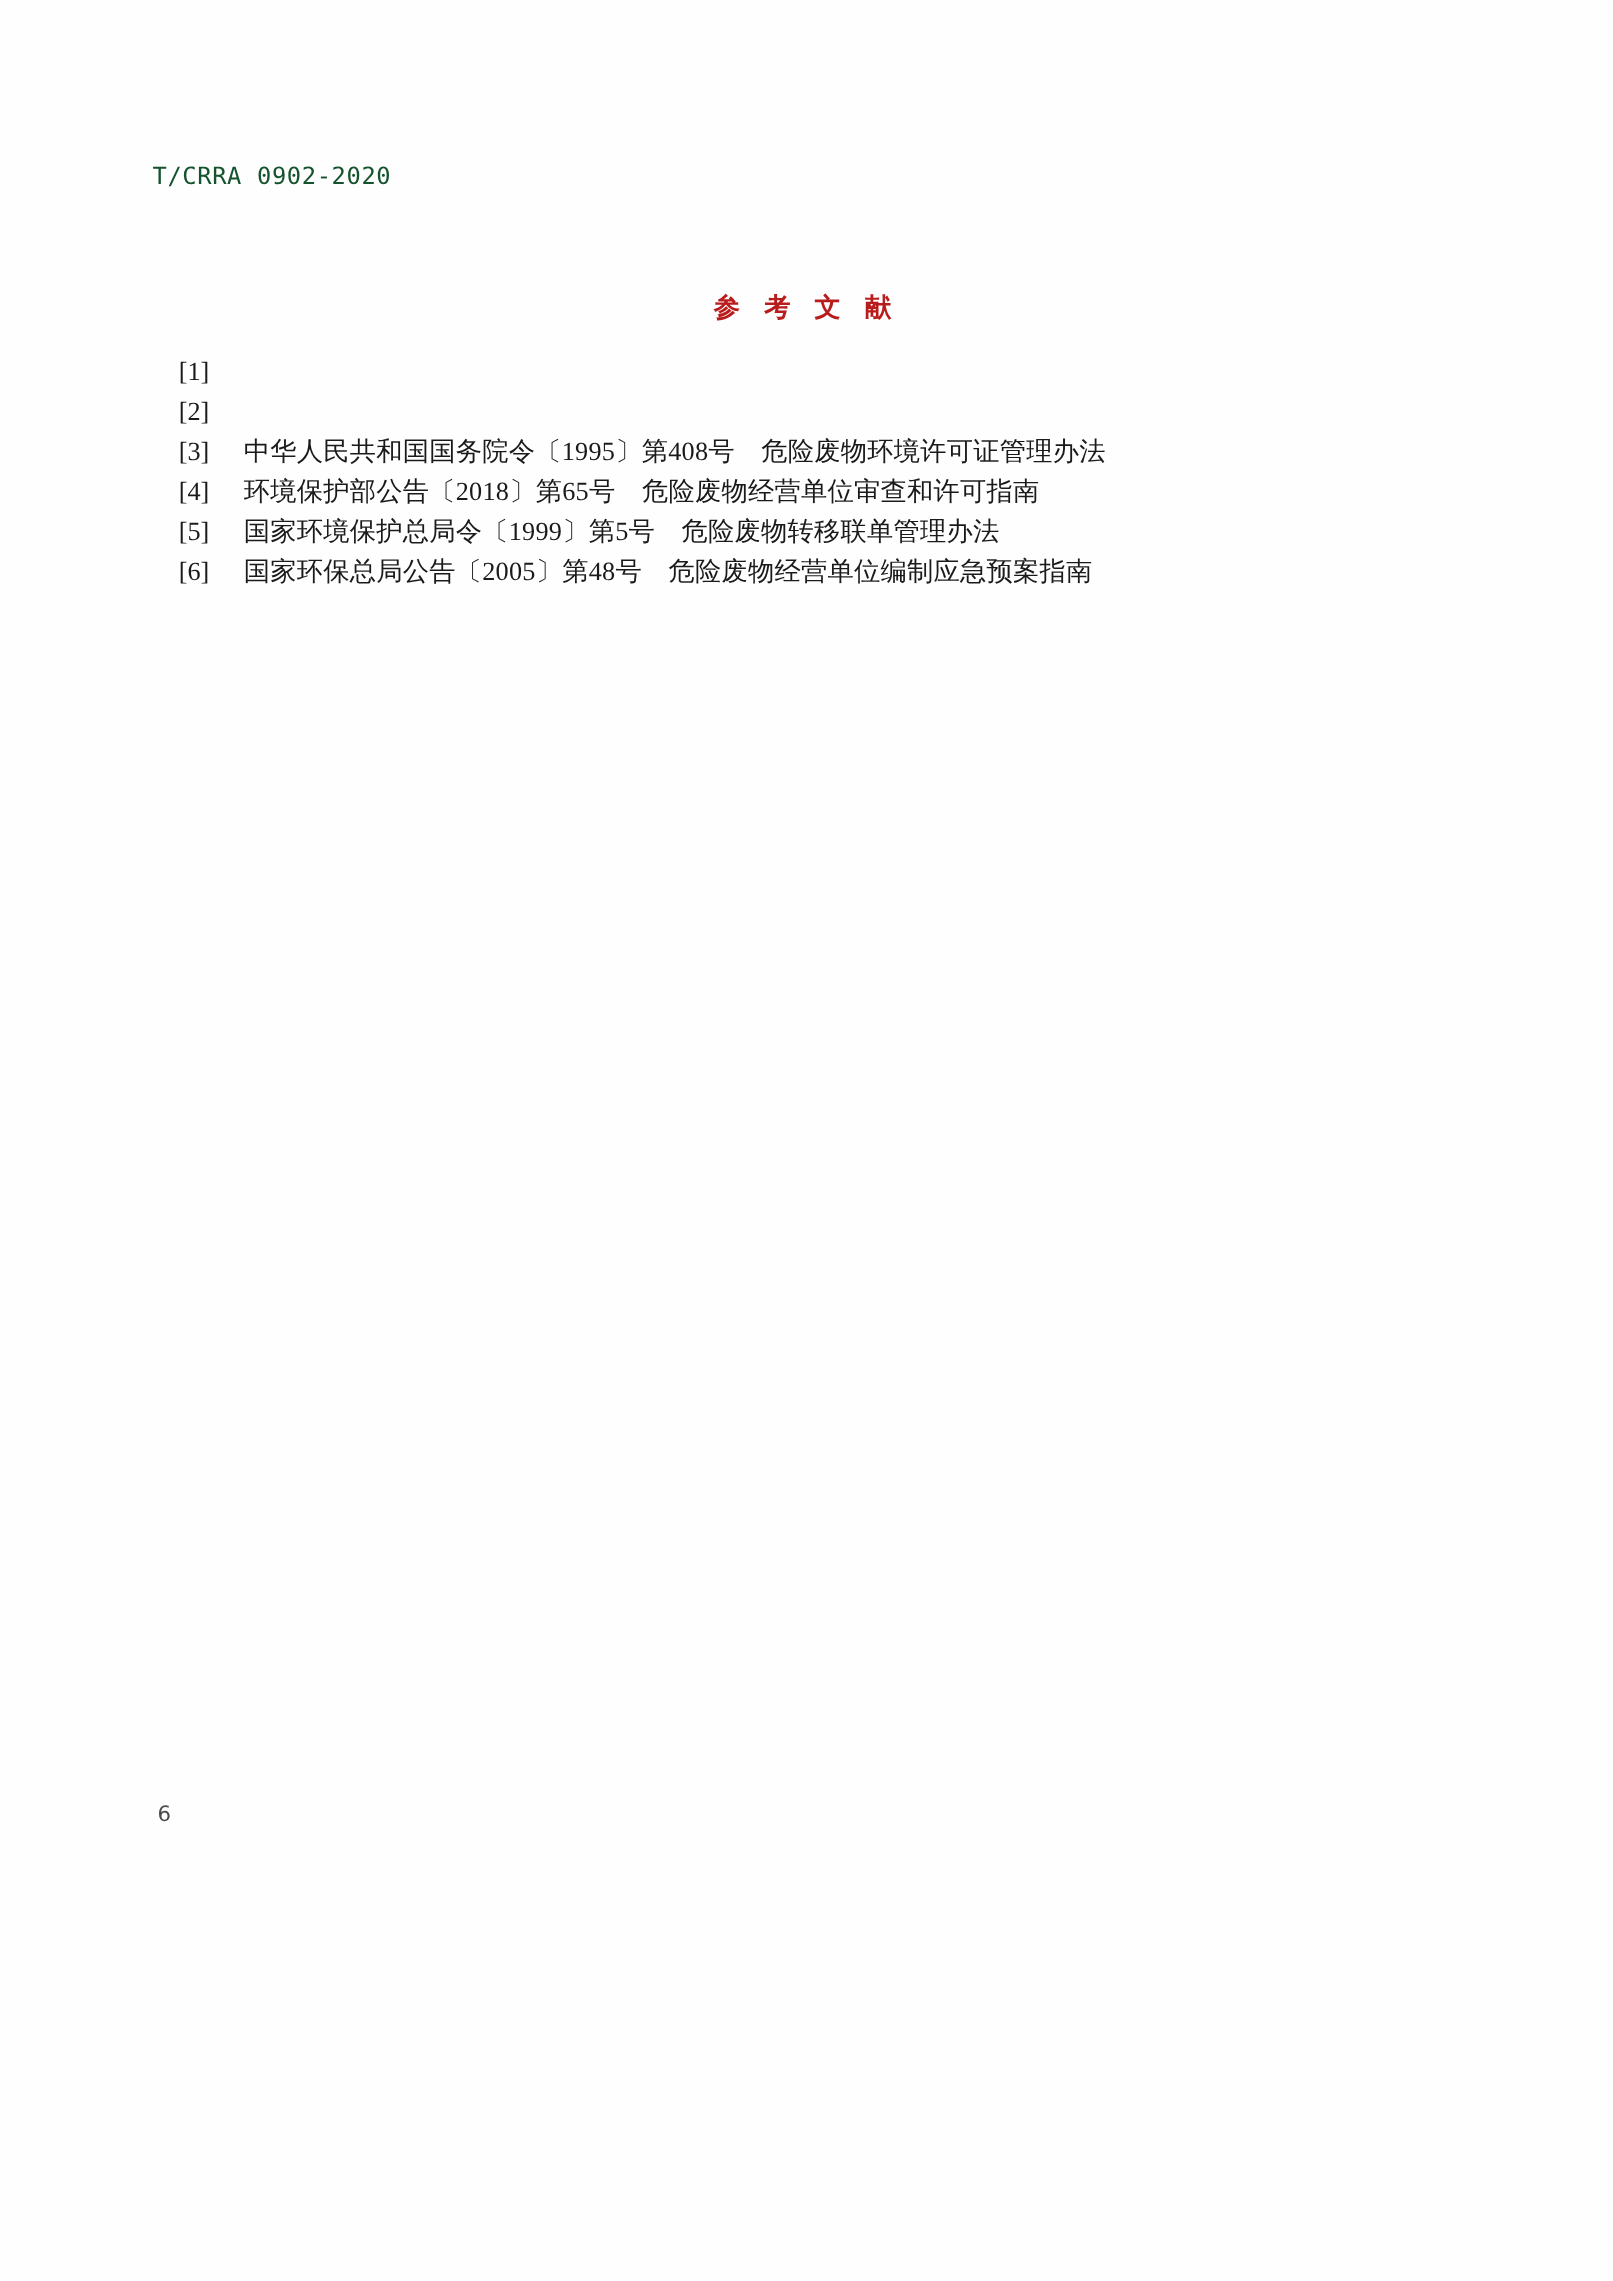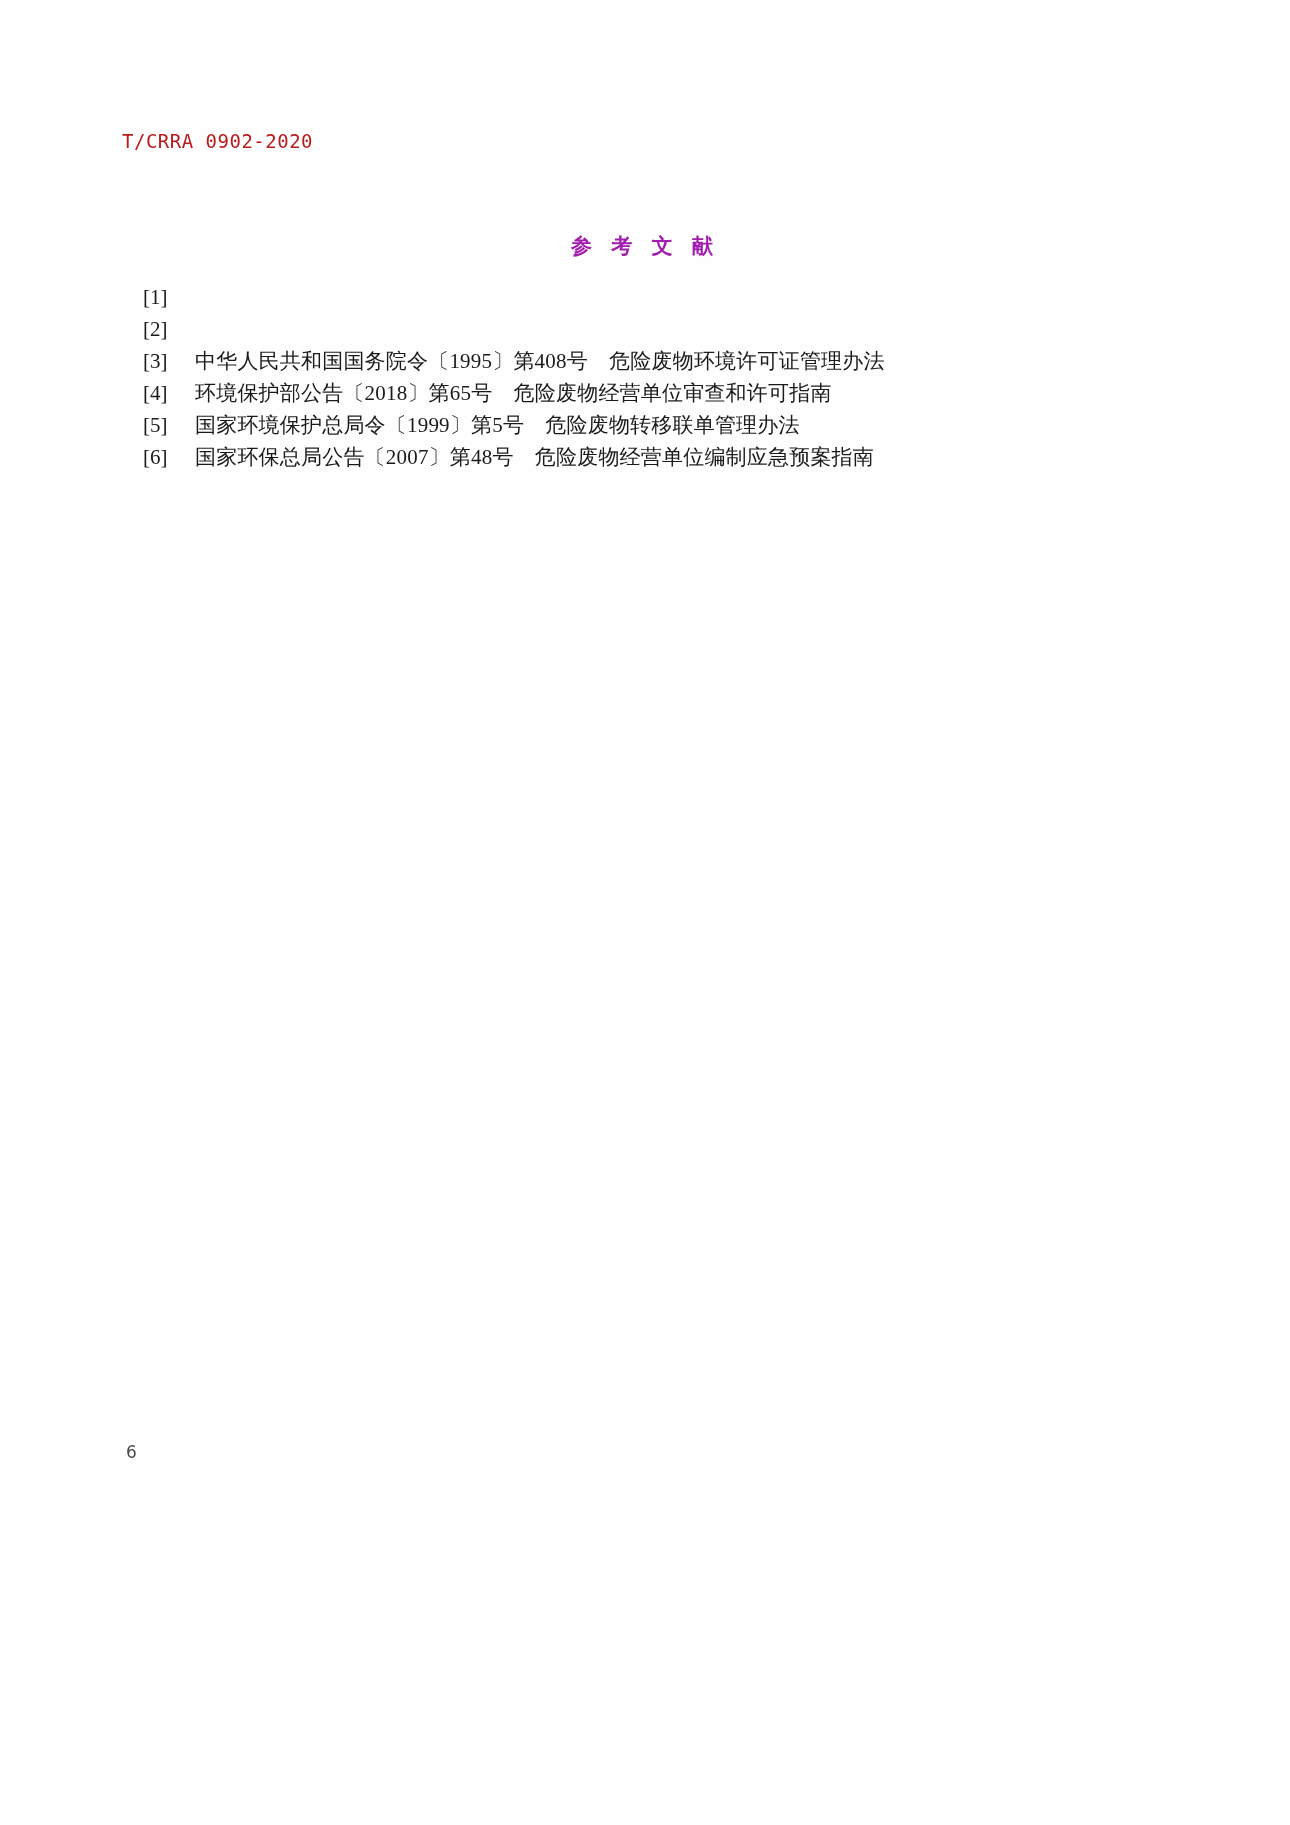--- a/index.html
+++ b/index.html
@@ -25,34 +25,34 @@
     background: #fefefe;
   }
 
   .header-code {
     position: absolute;
     top: 130px;
     left: 122px;
     font-family: "DejaVu Sans Mono", monospace;
     font-size: 19px;
     letter-spacing: 0.5px;
-    color: #b91c1c;
+    color: #14532d;
     white-space: nowrap;
   }
 
   .section-title {
     position: absolute;
     top: 232px;
     left: 0;
     width: 1290px;
     text-align: center;
     font-family: "DejaVu Sans", "Liberation Sans", sans-serif;
     font-size: 21px;
     font-weight: bold;
-    color: #a21caf;
+    color: #b91c1c;
     letter-spacing: 6px;
   }
 
   .ref-list {
     position: absolute;
     top: 282px;
     left: 143px;
     width: 1000px;
   }
 
@@ -116,20 +116,20 @@
       <span class="ref-text">环境保护部公告〔2018〕第65号　危险废物经营单位审查和许可指南</span>
     </div>
 
     <div class="ref-item">
       <span class="ref-num">[5]</span>
       <span class="ref-text">国家环境保护总局令〔1999〕第5号　危险废物转移联单管理办法</span>
     </div>
 
     <div class="ref-item">
       <span class="ref-num">[6]</span>
-      <span class="ref-text">国家环保总局公告〔2007〕第48号　危险废物经营单位编制应急预案指南</span>
+      <span class="ref-text">国家环保总局公告〔2005〕第48号　危险废物经营单位编制应急预案指南</span>
     </div>
 
   </div>
 
   <div class="page-number">6</div>
 
 </div>
 
 </body></html>

